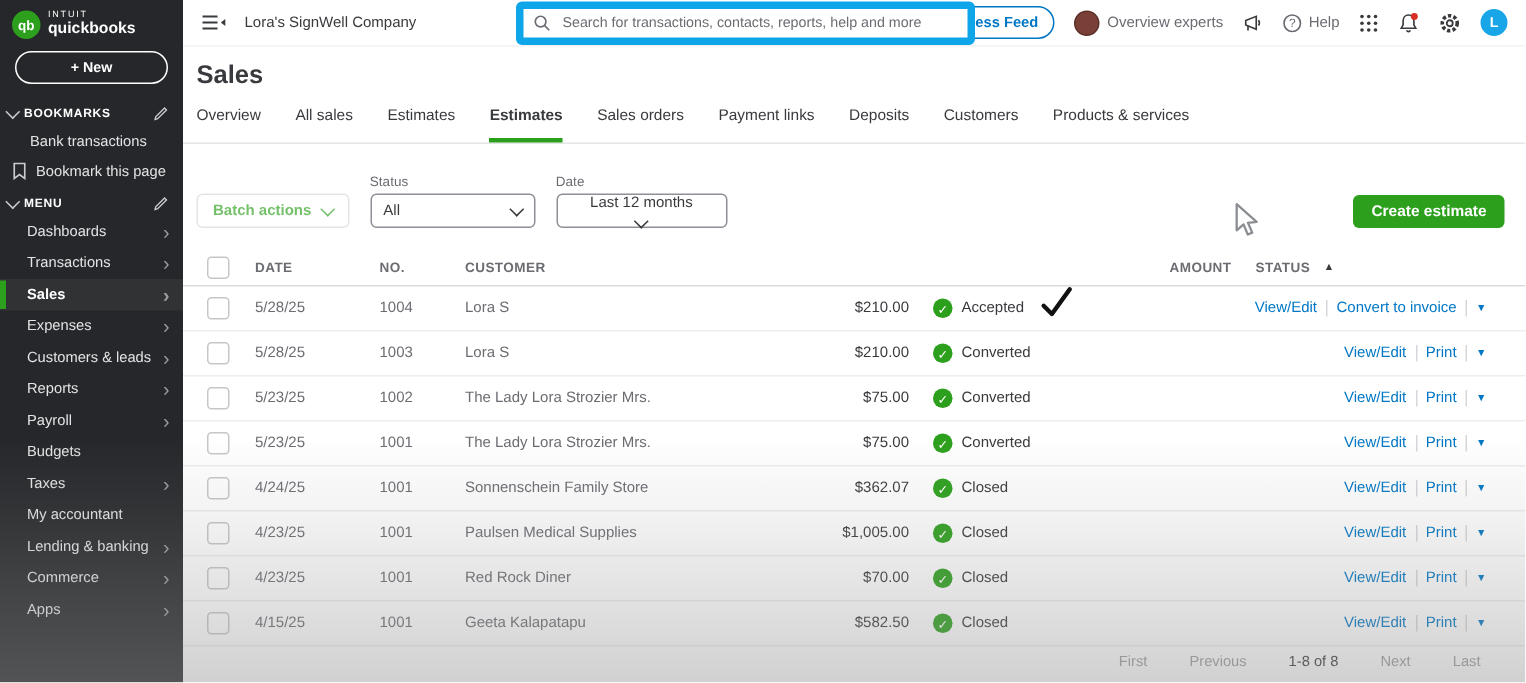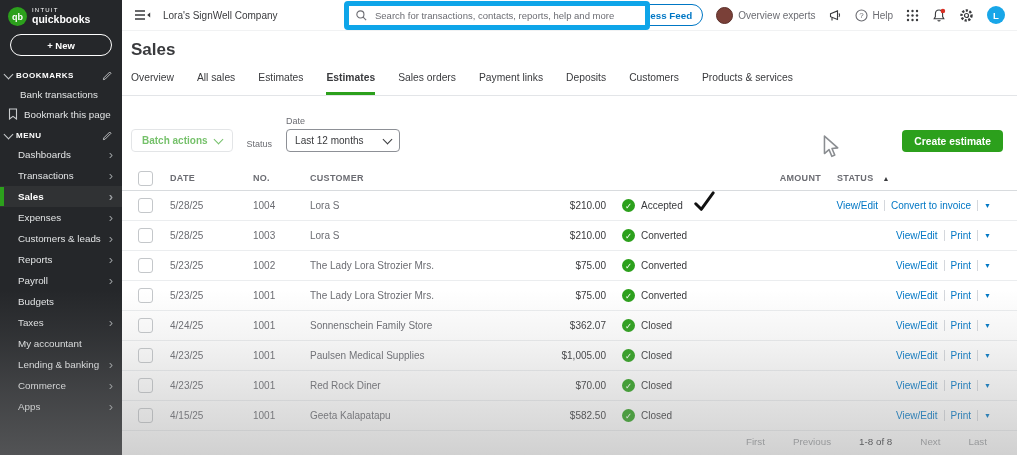--- a/index.html
+++ b/index.html
@@ -44,21 +44,21 @@
   .tabs{display:flex;gap:23px;margin-top:12px;padding:0 14px 0 9px;border-bottom:1px solid #e3e5e8;}
   .tab{font-size:10.3px;color:#393a3d;padding-bottom:9px;cursor:pointer;border-bottom:3px solid transparent;}
   .tab.active{font-weight:bold;border-bottom-color:#2ca01c;}
 
   .filters{display:flex;align-items:flex-end;gap:14px;margin-top:20px;padding:0 14px 0 9px;}
   .batch-btn{display:flex;align-items:center;gap:7px;height:21px;padding:0 10px;border:1px solid #d5d8db;border-radius:4px;color:#2ca01c;opacity:.65;font-size:10px;font-weight:bold;cursor:pointer;}
   .caret{width:6px;height:6px;border-right:1.4px solid currentColor;border-bottom:1.4px solid currentColor;transform:rotate(45deg);margin-top:-3px;}
   .field label{display:block;font-size:9px;color:#6b6c72;margin-bottom:3px;}
   .select-box{display:flex;align-items:center;justify-content:space-between;height:21px;border:1px solid #8d9096;border-radius:4px;padding:0 8px;font-size:10px;color:#393a3d;cursor:pointer;background:#fff;}
   .select-box .caret{border-color:#393a3d;}
-  .w-status{width:92px;} .w-date{width:96px;}
+  .w-status{width:92px;} .w-date{width:96px;flex-direction:column;}
   .btn-create{margin-left:auto;height:22px;padding:0 12px;background:#2ca01c;border:none;border-radius:4px;color:#fff;font-size:10.3px;font-weight:bold;display:flex;align-items:center;cursor:pointer;}
 
   
   .table{margin-top:14px;}
   .trow{display:flex;align-items:center;height:29px;padding:0 26px 0 16px;border-bottom:1px solid #ebedef;font-size:10px;}
   .thead{height:24px;border-bottom:1px solid #d8dbde;font-size:9px;font-weight:bold;color:#6b6c72;letter-spacing:.3px;}
   .c-check{width:32px;} .c-date{width:83px;} .c-no{width:57px;}
   .c-cust{flex:1;} .c-amt{width:90px;text-align:right;}
   .c-status{width:170px;padding-left:16px;display:flex;align-items:center;gap:6px;box-sizing:border-box;}
   .c-action{width:215px;display:flex;justify-content:flex-end;align-items:center;}
@@ -267,20 +267,24 @@
       <div class="tab">Products &amp; services</div>
     </div>
 
     <div class="filters">
       <div class="batch-btn">
         <span>Batch actions</span>
         <span class="caret"></span>
       </div>
       <div class="field">
         <label>Status</label>
+        <div class="select-box w-status">
+          <span>All</span>
+          <span class="caret"></span>
+        </div>
       </div>
       <div class="field">
         <label>Date</label>
         <div class="select-box w-date">
           <span>Last 12 months</span>
           <span class="caret"></span>
         </div>
       </div>
       <button class="btn-create">Create estimate</button>
     </div>

